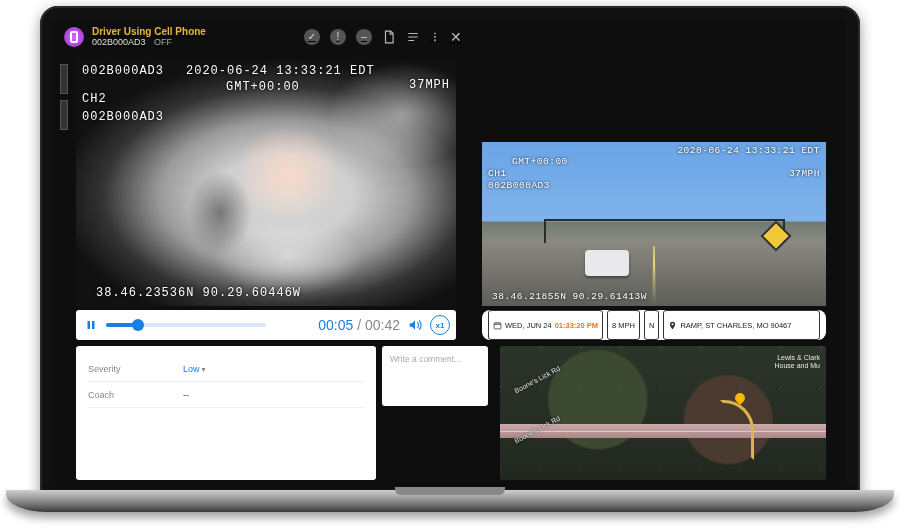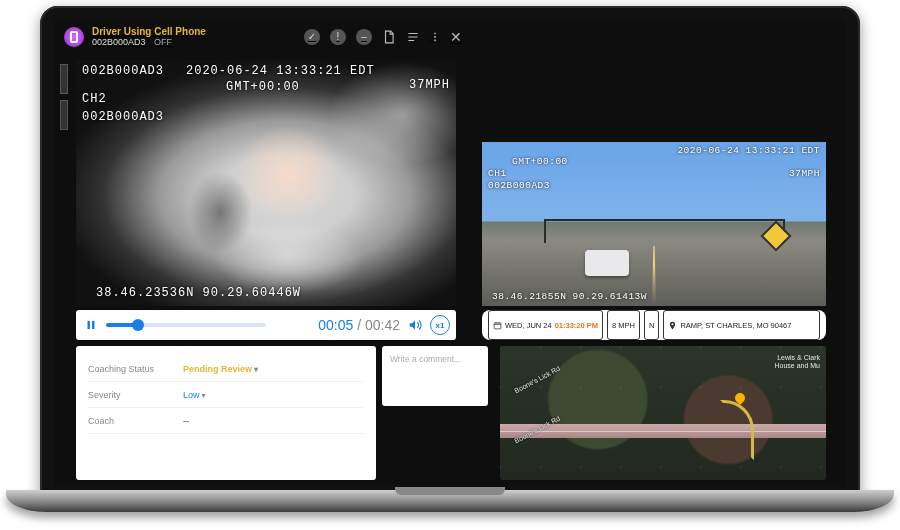--- a/index.html
+++ b/index.html
@@ -236,26 +236,20 @@
           <div class="chip" style="flex:1;min-width:0;overflow:hidden">
             <svg width="9" height="9" viewBox="0 0 24 24" fill="#333">
                 <path d="M12 2a7 7 0 00-7 7c0 5 7 13 7 13s7-8 7-13a7 7 0 00-7-7zm0 9.5A2.5 2.5 0 1112 6a2.5 2.5 0 010 5.5z"></path>
               </svg>
             <span>RAMP, ST CHARLES, MO 90467</span>
           </div>
         </div>
 
         <div class="panel">
           <div class="row">
-            <div class="lbl">Coaching Status</div>
-            <div class="val link">
-              <span>Pending Review</span><span class="caret">▾</span>
-            </div>
-          </div>
-          <div class="row">
             <div class="lbl">Severity</div>
             <div class="val blue">
               <span>Low</span><span class="caret">▾</span>
             </div>
           </div>
           <div class="row">
             <div class="lbl">Coach</div>
             <div class="val">--</div>
           </div>
         </div>

